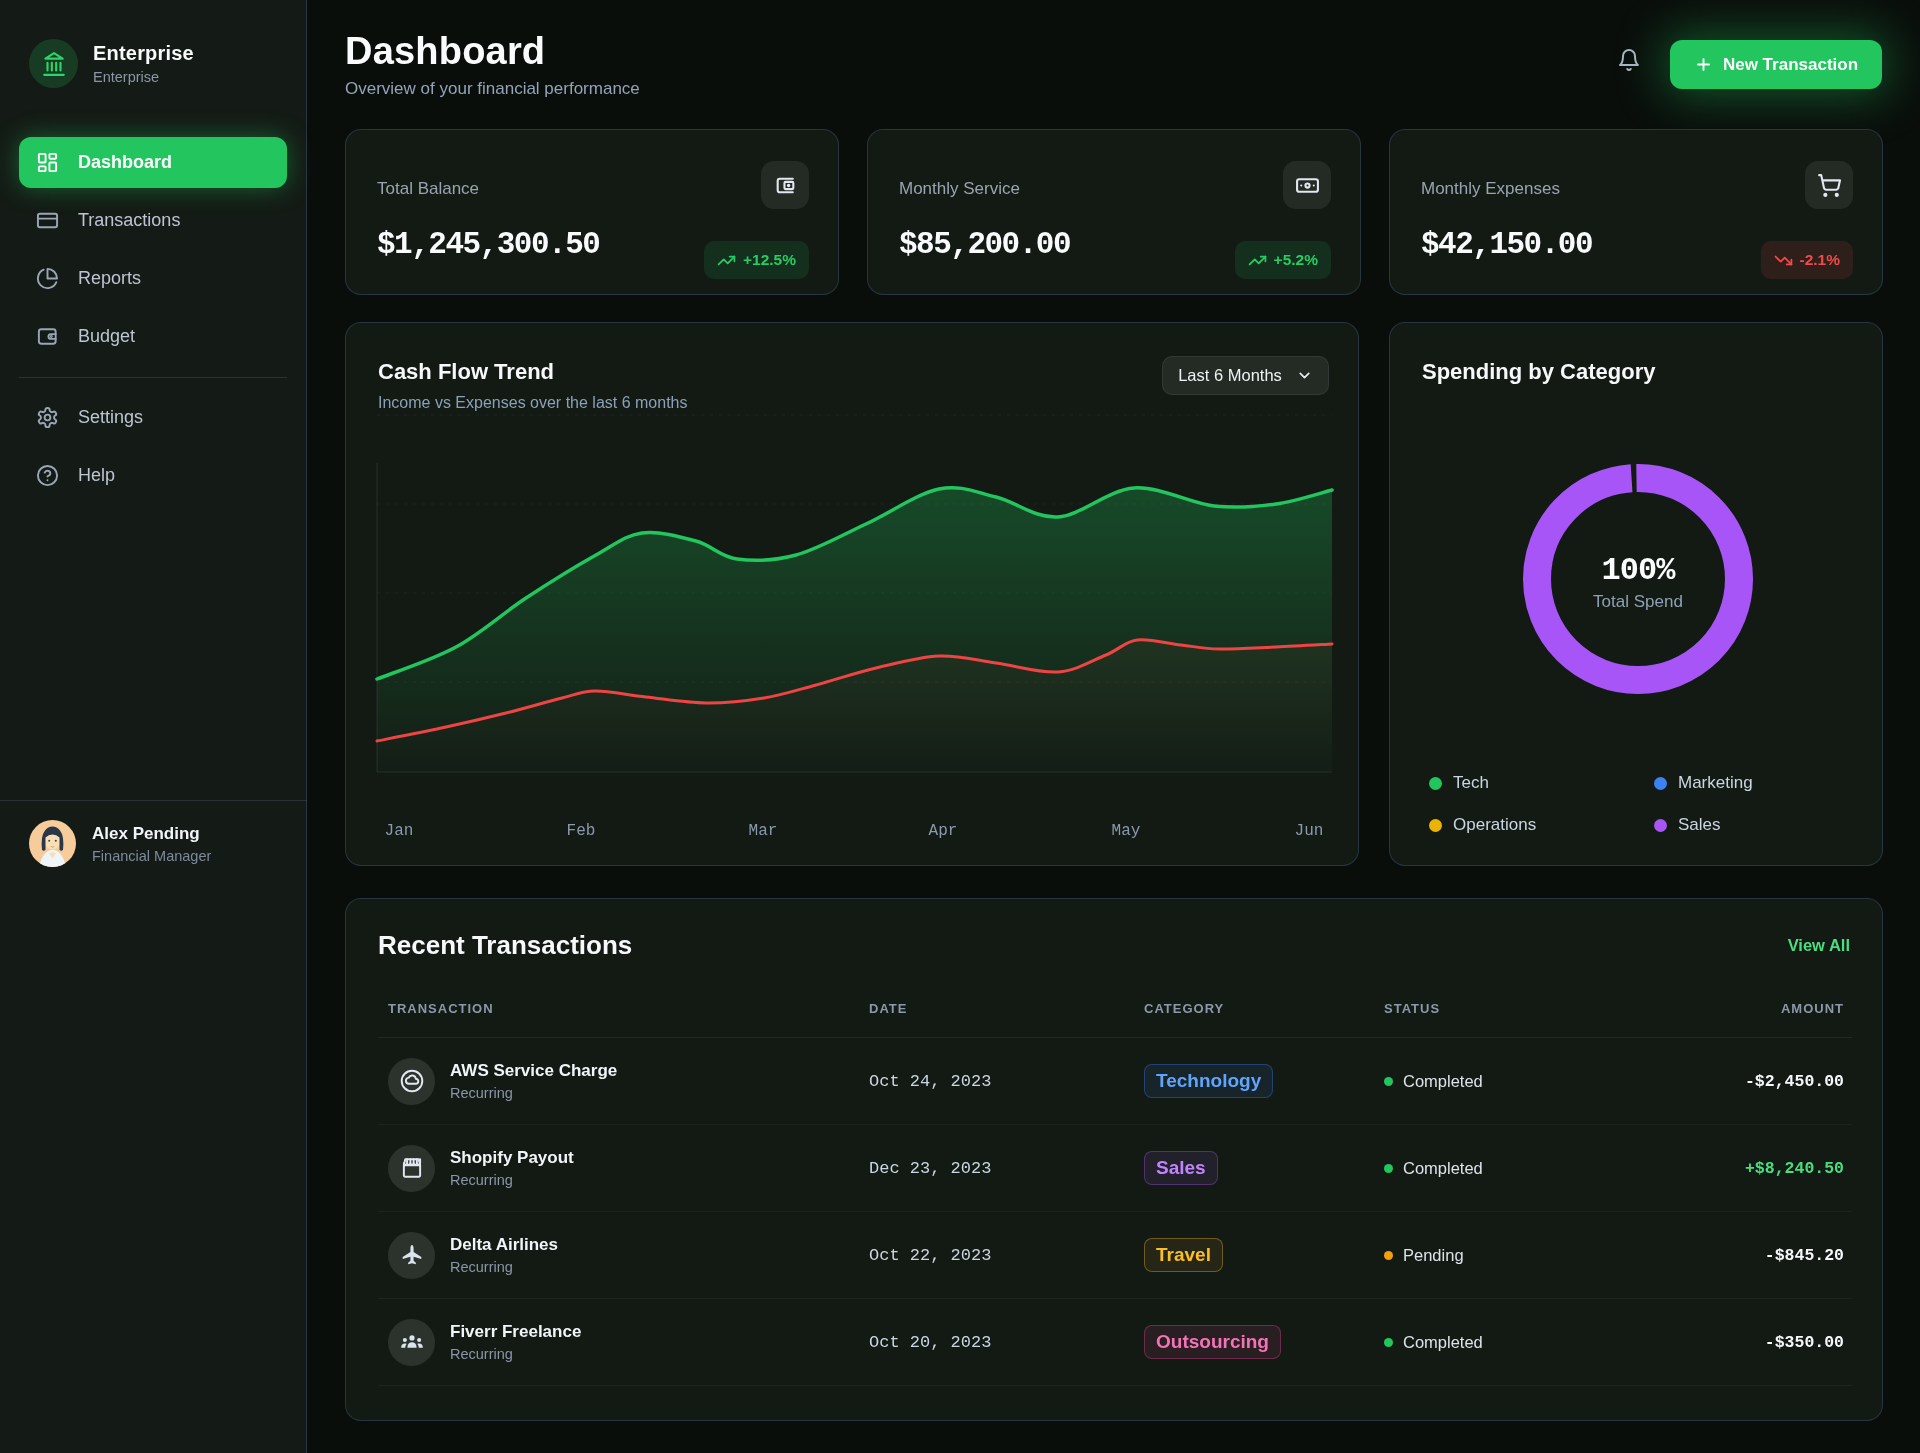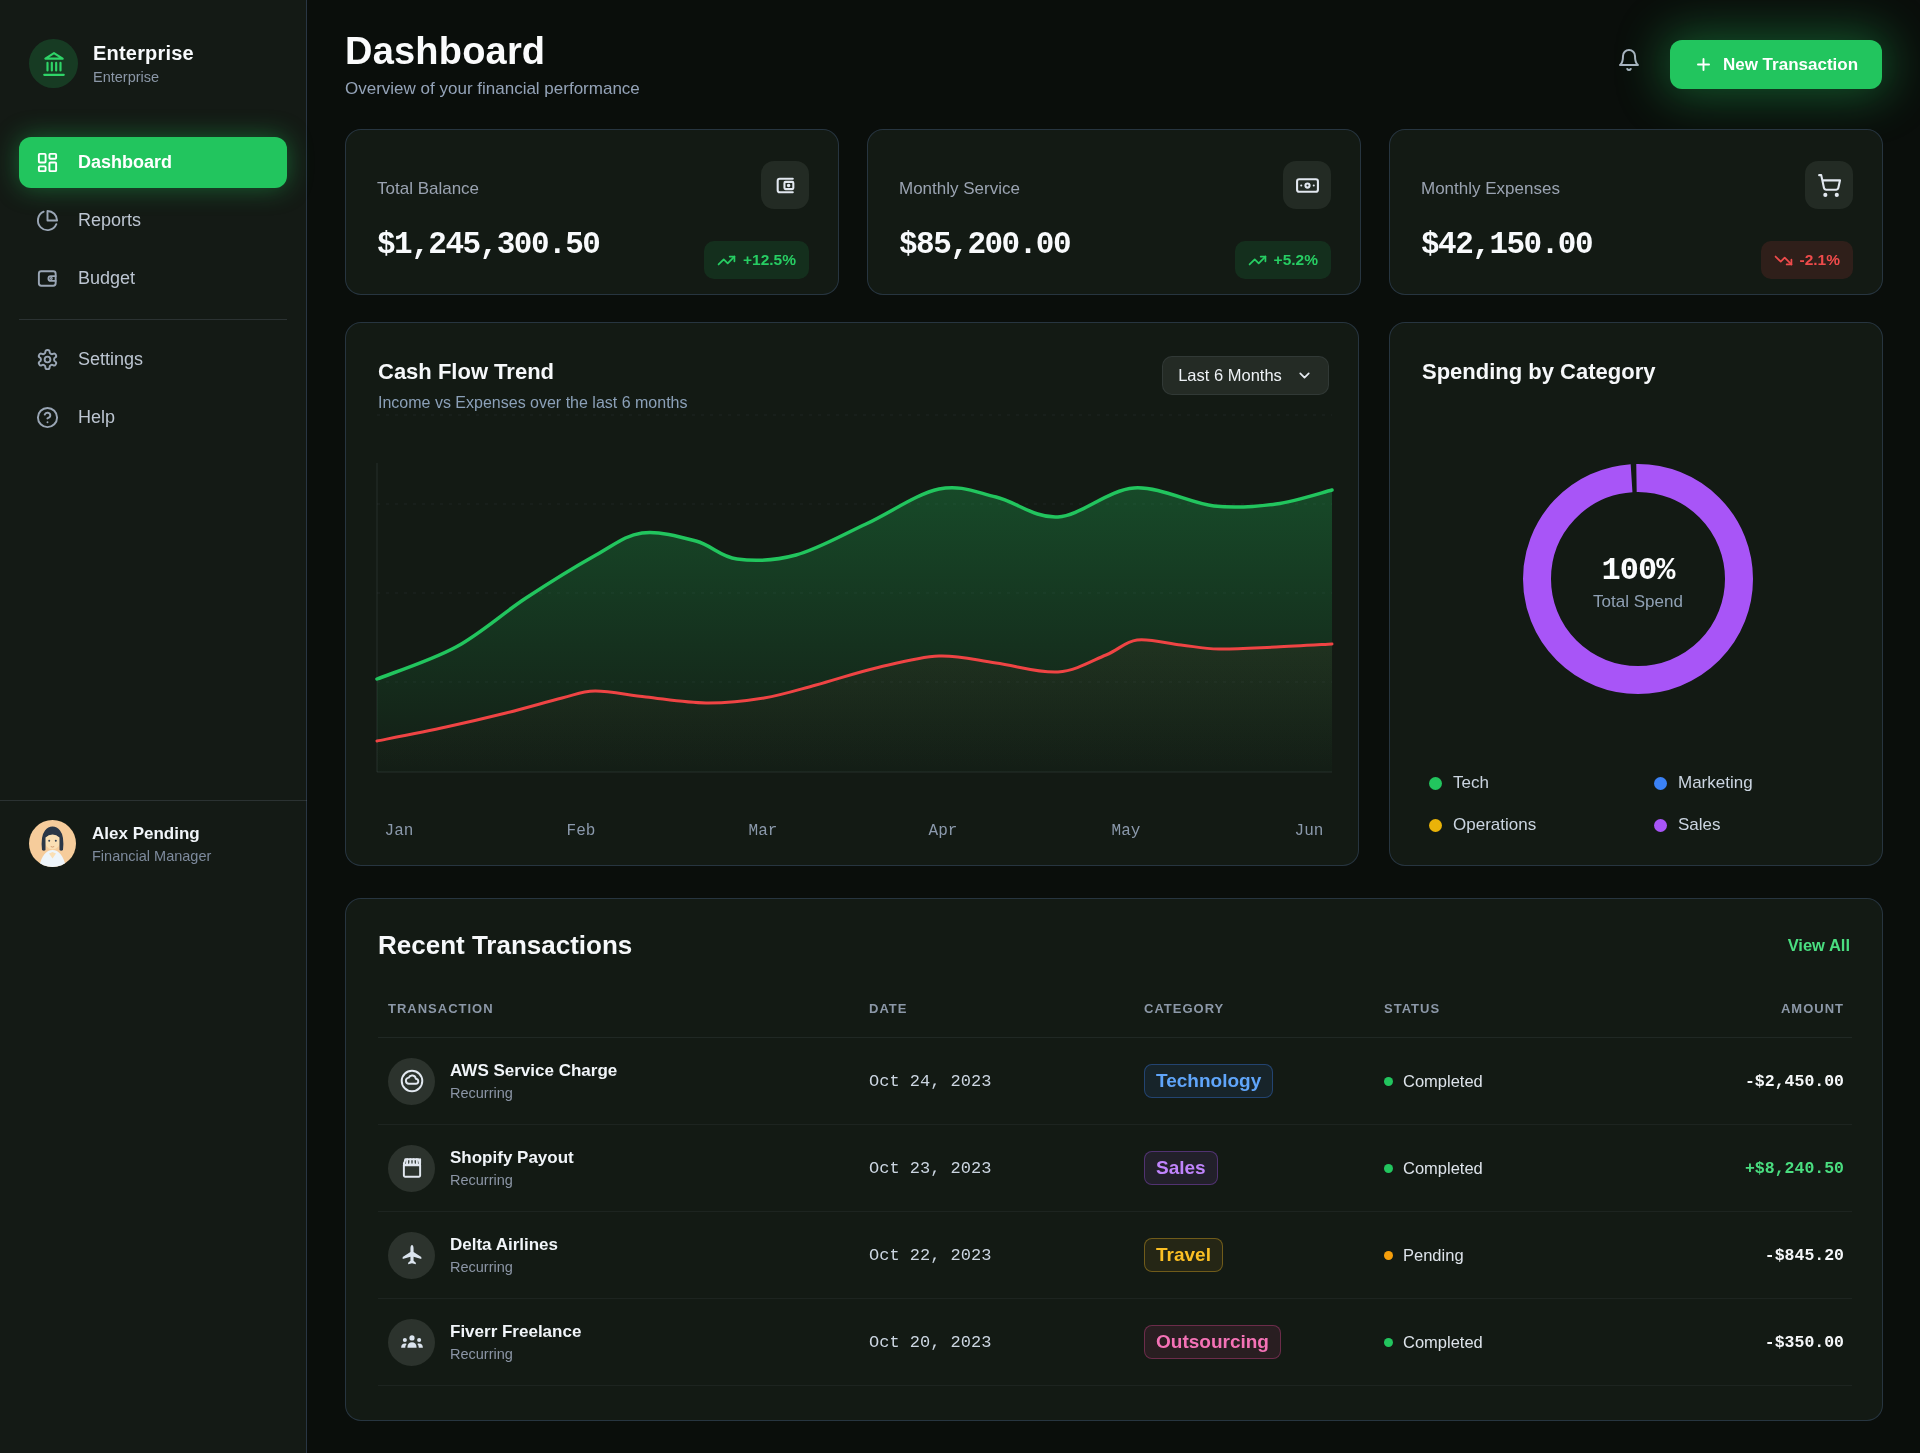--- a/index.html
+++ b/index.html
@@ -94,20 +94,27 @@
       <svg width="23" height="23" viewBox="0 0 24 24" fill="none" stroke="#ffffff" stroke-width="2" stroke-linecap="round" stroke-linejoin="round">
           <rect width="7" height="9" x="3" y="3" rx="1"></rect>
           <rect width="7" height="5" x="14" y="3" rx="1"></rect>
           <rect width="7" height="9" x="14" y="12" rx="1"></rect>
           <rect width="7" height="5" x="3" y="16" rx="1"></rect>
         </svg>
       Dashboard
     </div>
     <div class="nitem">
       <svg width="23" height="23" viewBox="0 0 24 24" fill="none" stroke="#9aa6b5" stroke-width="2" stroke-linecap="round" stroke-linejoin="round">
+          <rect width="20" height="14" x="2" y="5" rx="2"></rect>
+          <line x1="2" x2="22" y1="10" y2="10"></line>
+        </svg>
+      Transactions
+    </div>
+    <div class="nitem">
+      <svg width="23" height="23" viewBox="0 0 24 24" fill="none" stroke="#9aa6b5" stroke-width="2" stroke-linecap="round" stroke-linejoin="round">
           <path d="M21.21 15.89A10 10 0 1 1 8 2.83"></path>
           <path d="M22 12A10 10 0 0 0 12 2v10z"></path>
         </svg>
       Reports
     </div>
     <div class="nitem">
       <svg width="23" height="23" viewBox="0 0 24 24" fill="none" stroke="#9aa6b5" stroke-width="2" stroke-linecap="round" stroke-linejoin="round">
           <rect x="3" y="4.5" width="17.5" height="15" rx="2.5"></rect>
           <path d="M20.5 9.5h-5a2.5 2.5 0 0 0 0 5h5"></path>
           <circle cx="16" cy="12" r="0.5" fill="#9aa6b5"></circle>
@@ -340,21 +347,21 @@
                     <path d="M16.5 4v3.5a1.5 1.5 0 0 1-3 0"></path>
                     <path d="M19.5 4v3.5a1.5 1.5 0 0 1-3 0"></path>
                   </svg>
         </div>
                 <div>
                   <div class="tx-name">Shopify Payout</div>
                   <div class="tx-sub">Recurring</div>
                 </div>
               </div>
             </td>
-        <td><span class="date">Oct 23, 2023</span></td>
+        <td><span class="date">Dec 23, 2023</span></td>
         <td><span class="pill sales">Sales</span></td>
         <td>
               <div class="status"><span class="sdot g"></span>Completed</div>
             </td>
         <td class="r"><span class="amt pos">+$8,240.50</span></td>
       </tr>
       <tr>
         <td>
               <div class="tx">
                 <div class="tx-ic">

